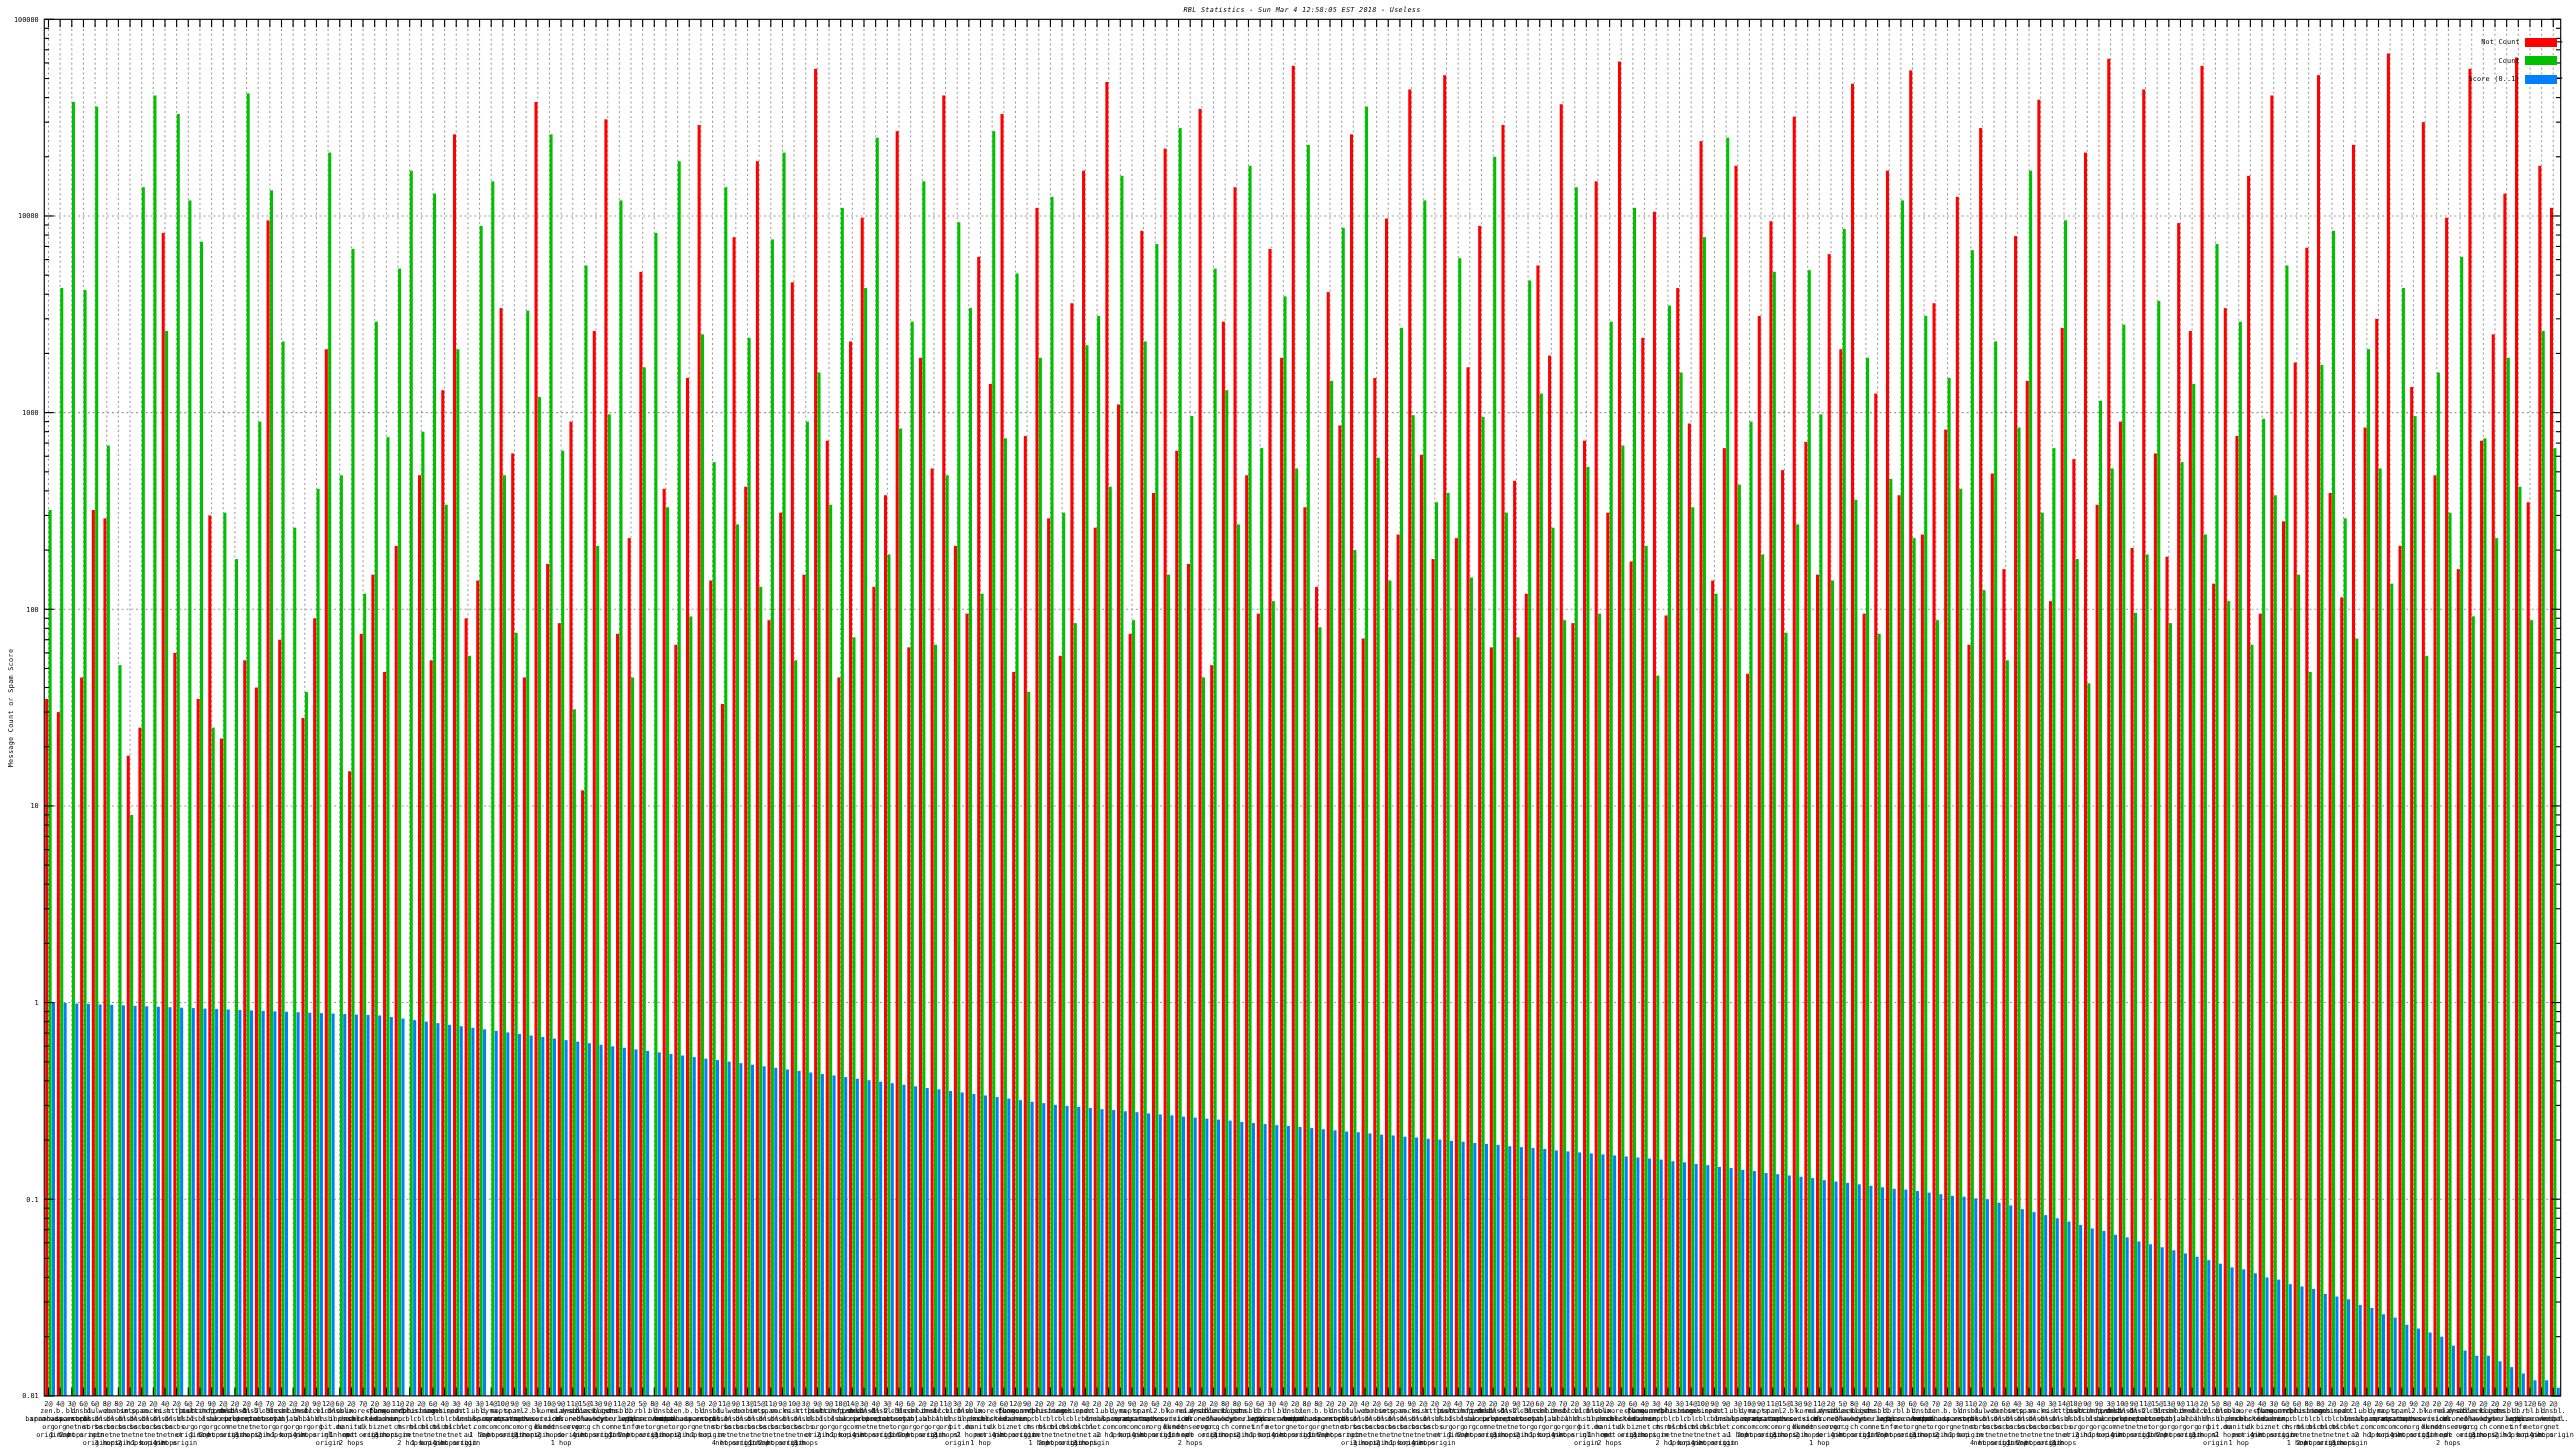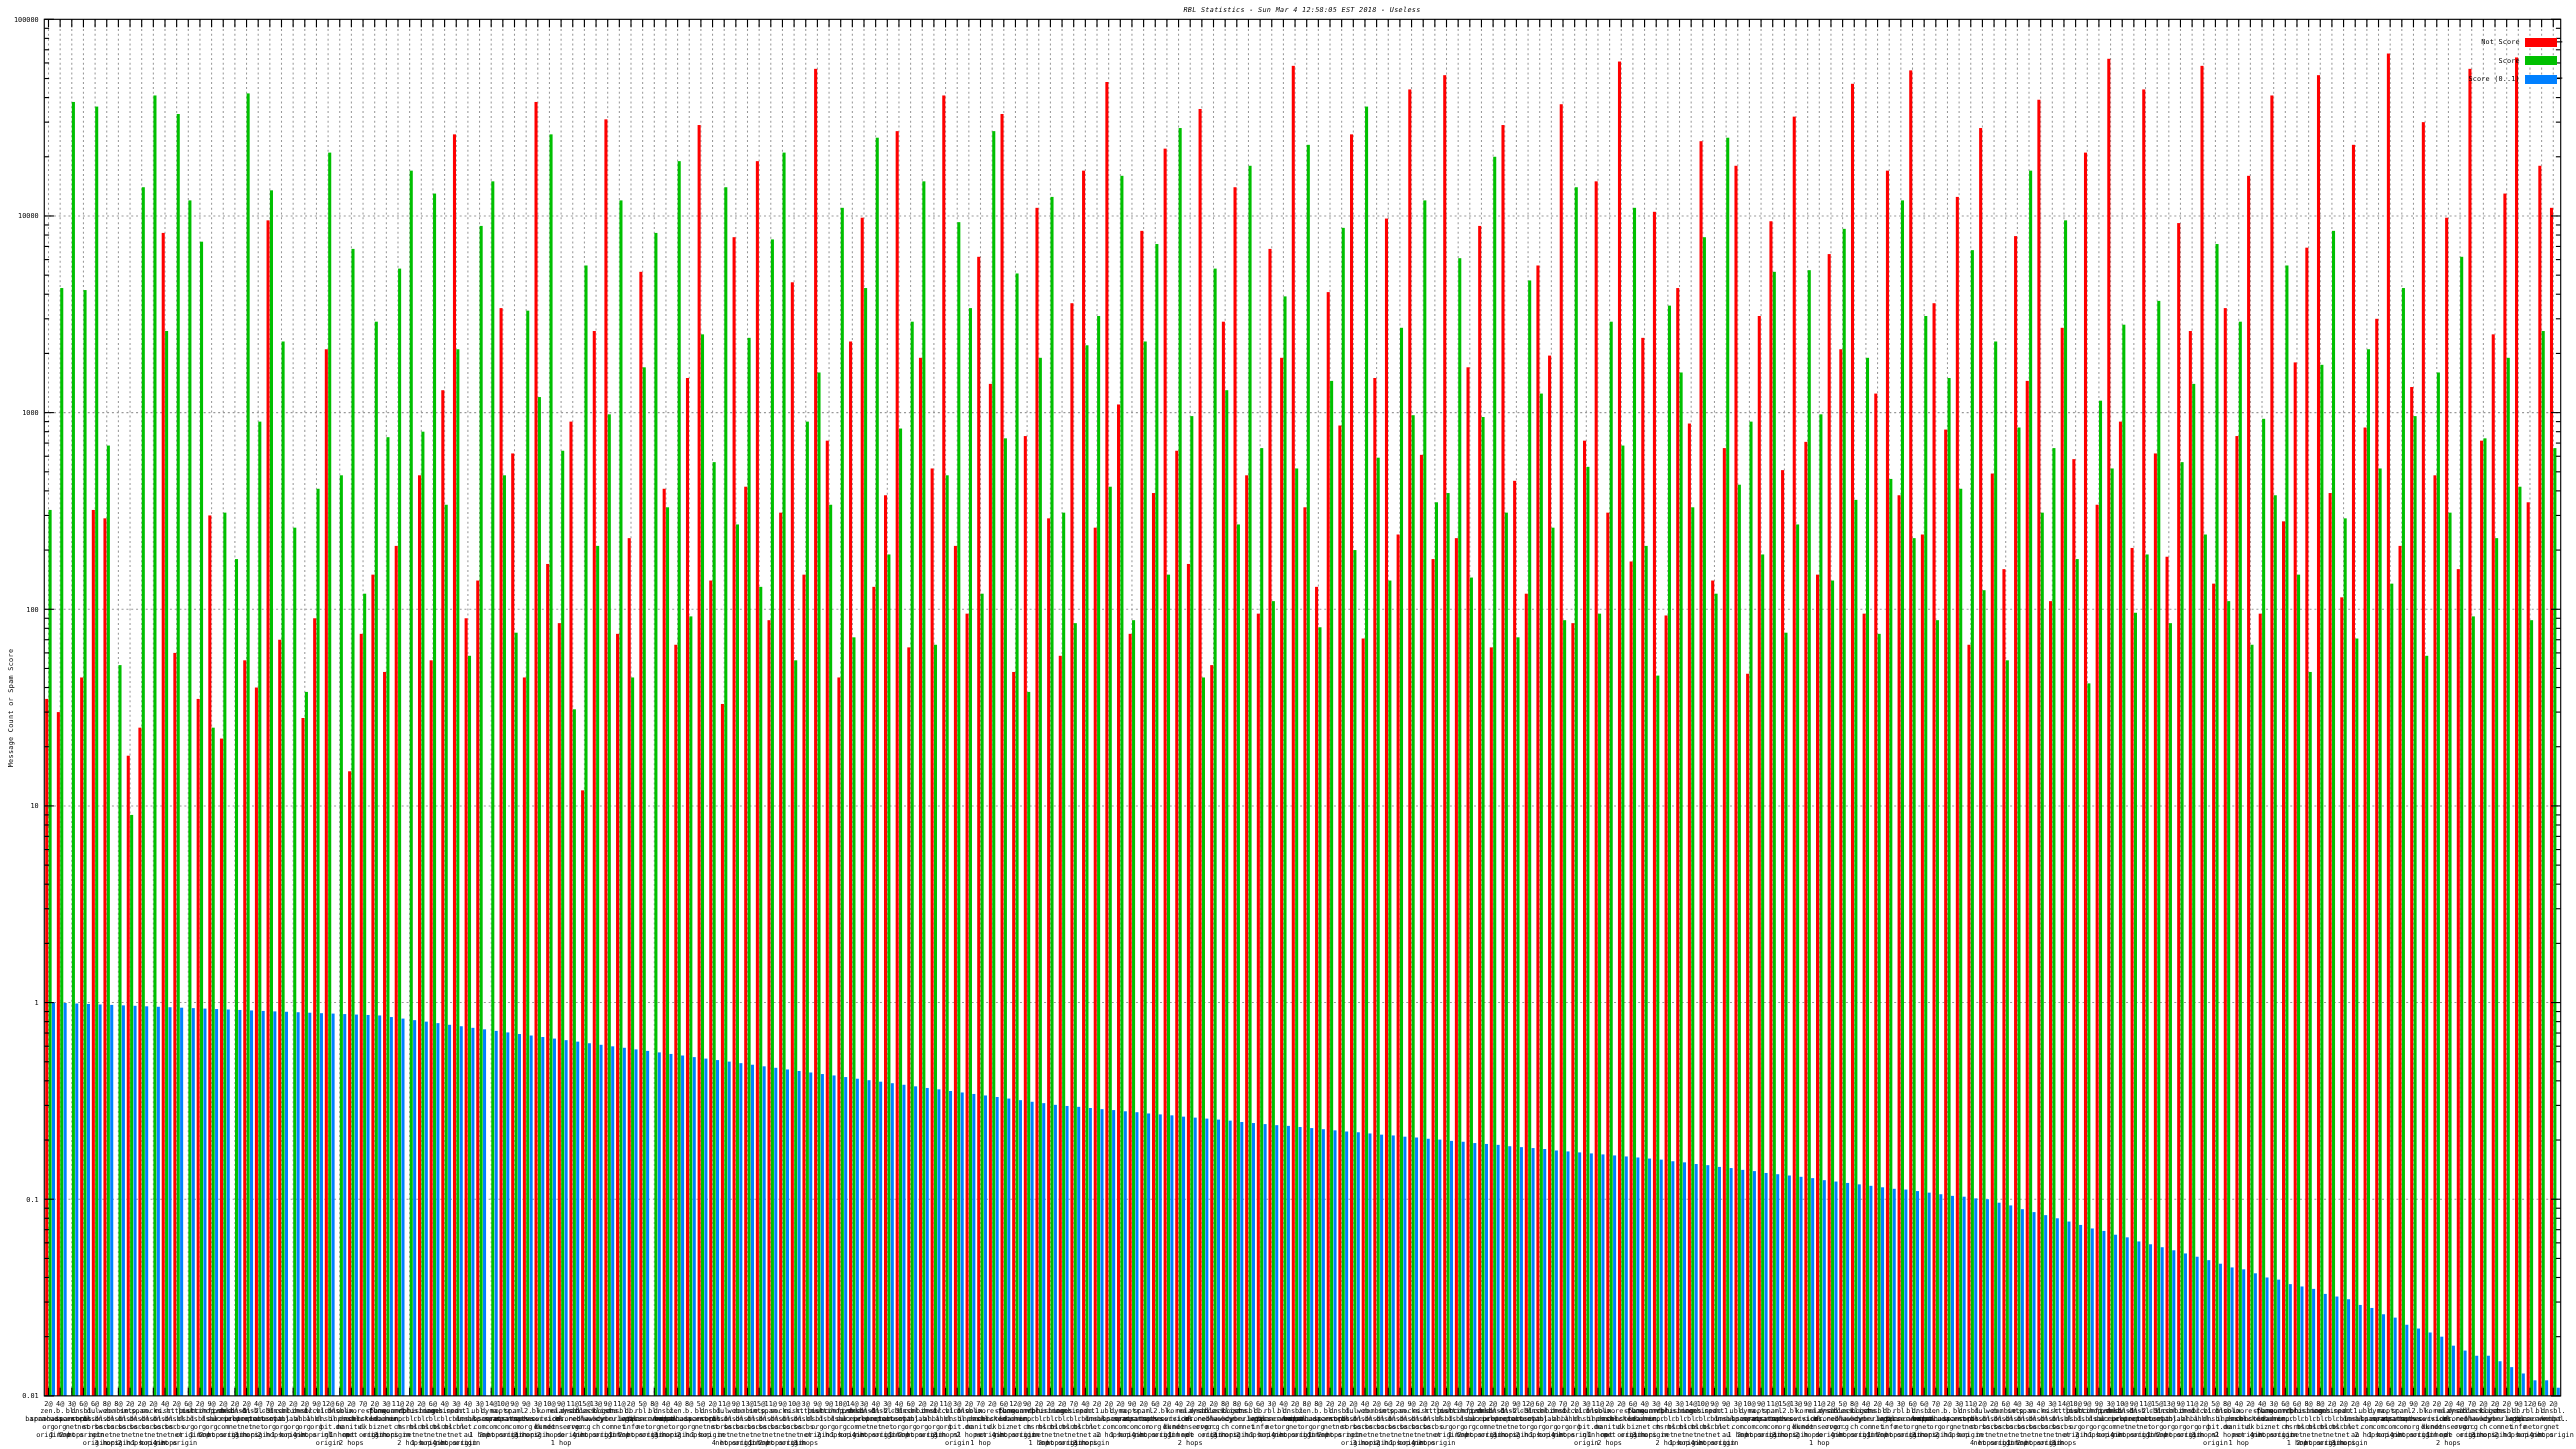--- a/index.html
+++ b/index.html
@@ -1679,25 +1679,25 @@
         <text x="3128.3" y="1746" class="xlab" text-anchor="middle"><tspan x="3128.3">9@</tspan><tspan x="3128.3" dy="9.8">db.</tspan><tspan x="3128.3" dy="9.8">wpbl.</tspan><tspan x="3128.3" dy="9.8">info</tspan><tspan x="3128.3" dy="9.8">1 hop</tspan></text>
         <text x="3142.8" y="1746" class="xlab" text-anchor="middle"><tspan x="3142.8">12@</tspan><tspan x="3142.8" dy="9.8">rbl.</tspan><tspan x="3142.8" dy="9.8">interserver.</tspan><tspan x="3142.8" dy="9.8">net</tspan><tspan x="3142.8" dy="9.8">origin</tspan></text>
         <text x="3157.3" y="1746" class="xlab" text-anchor="middle"><tspan x="3157.3">6@</tspan><tspan x="3157.3" dy="9.8">bl.</tspan><tspan x="3157.3" dy="9.8">spamcannibal.</tspan><tspan x="3157.3" dy="9.8">org</tspan><tspan x="3157.3" dy="9.8">4 hops</tspan></text>
         <text x="3171.8" y="1746" class="xlab" text-anchor="middle"><tspan x="3171.8">2@</tspan><tspan x="3171.8" dy="9.8">dnsbl.</tspan><tspan x="3171.8" dy="9.8">kempt.</tspan><tspan x="3171.8" dy="9.8">net</tspan><tspan x="3171.8" dy="9.8">net origin</tspan></text>
       </g>
     </svg>
   <div class="chart-title">RBL Statistics - Sun Mar  4 12:58:05 EST 2018 - Useless</div>
   <div class="y-axis-label">Message Count or Spam Score</div>
   <div class="legend">
     <div class="legend-row">
-      <span class="legend-label">Not Score</span>
+      <span class="legend-label">Not Count</span>
       <span class="legend-swatch" style="background: rgb(255, 0, 0);"></span>
     </div>
     <div class="legend-row">
-      <span class="legend-label">Score</span>
+      <span class="legend-label">Count</span>
       <span class="legend-swatch" style="background: rgb(0, 192, 0);"></span>
     </div>
     <div class="legend-row">
       <span class="legend-label">Score (0..1)</span>
       <span class="legend-swatch" style="background: rgb(0, 128, 255);"></span>
     </div>
   </div>
 </div>
 
 

